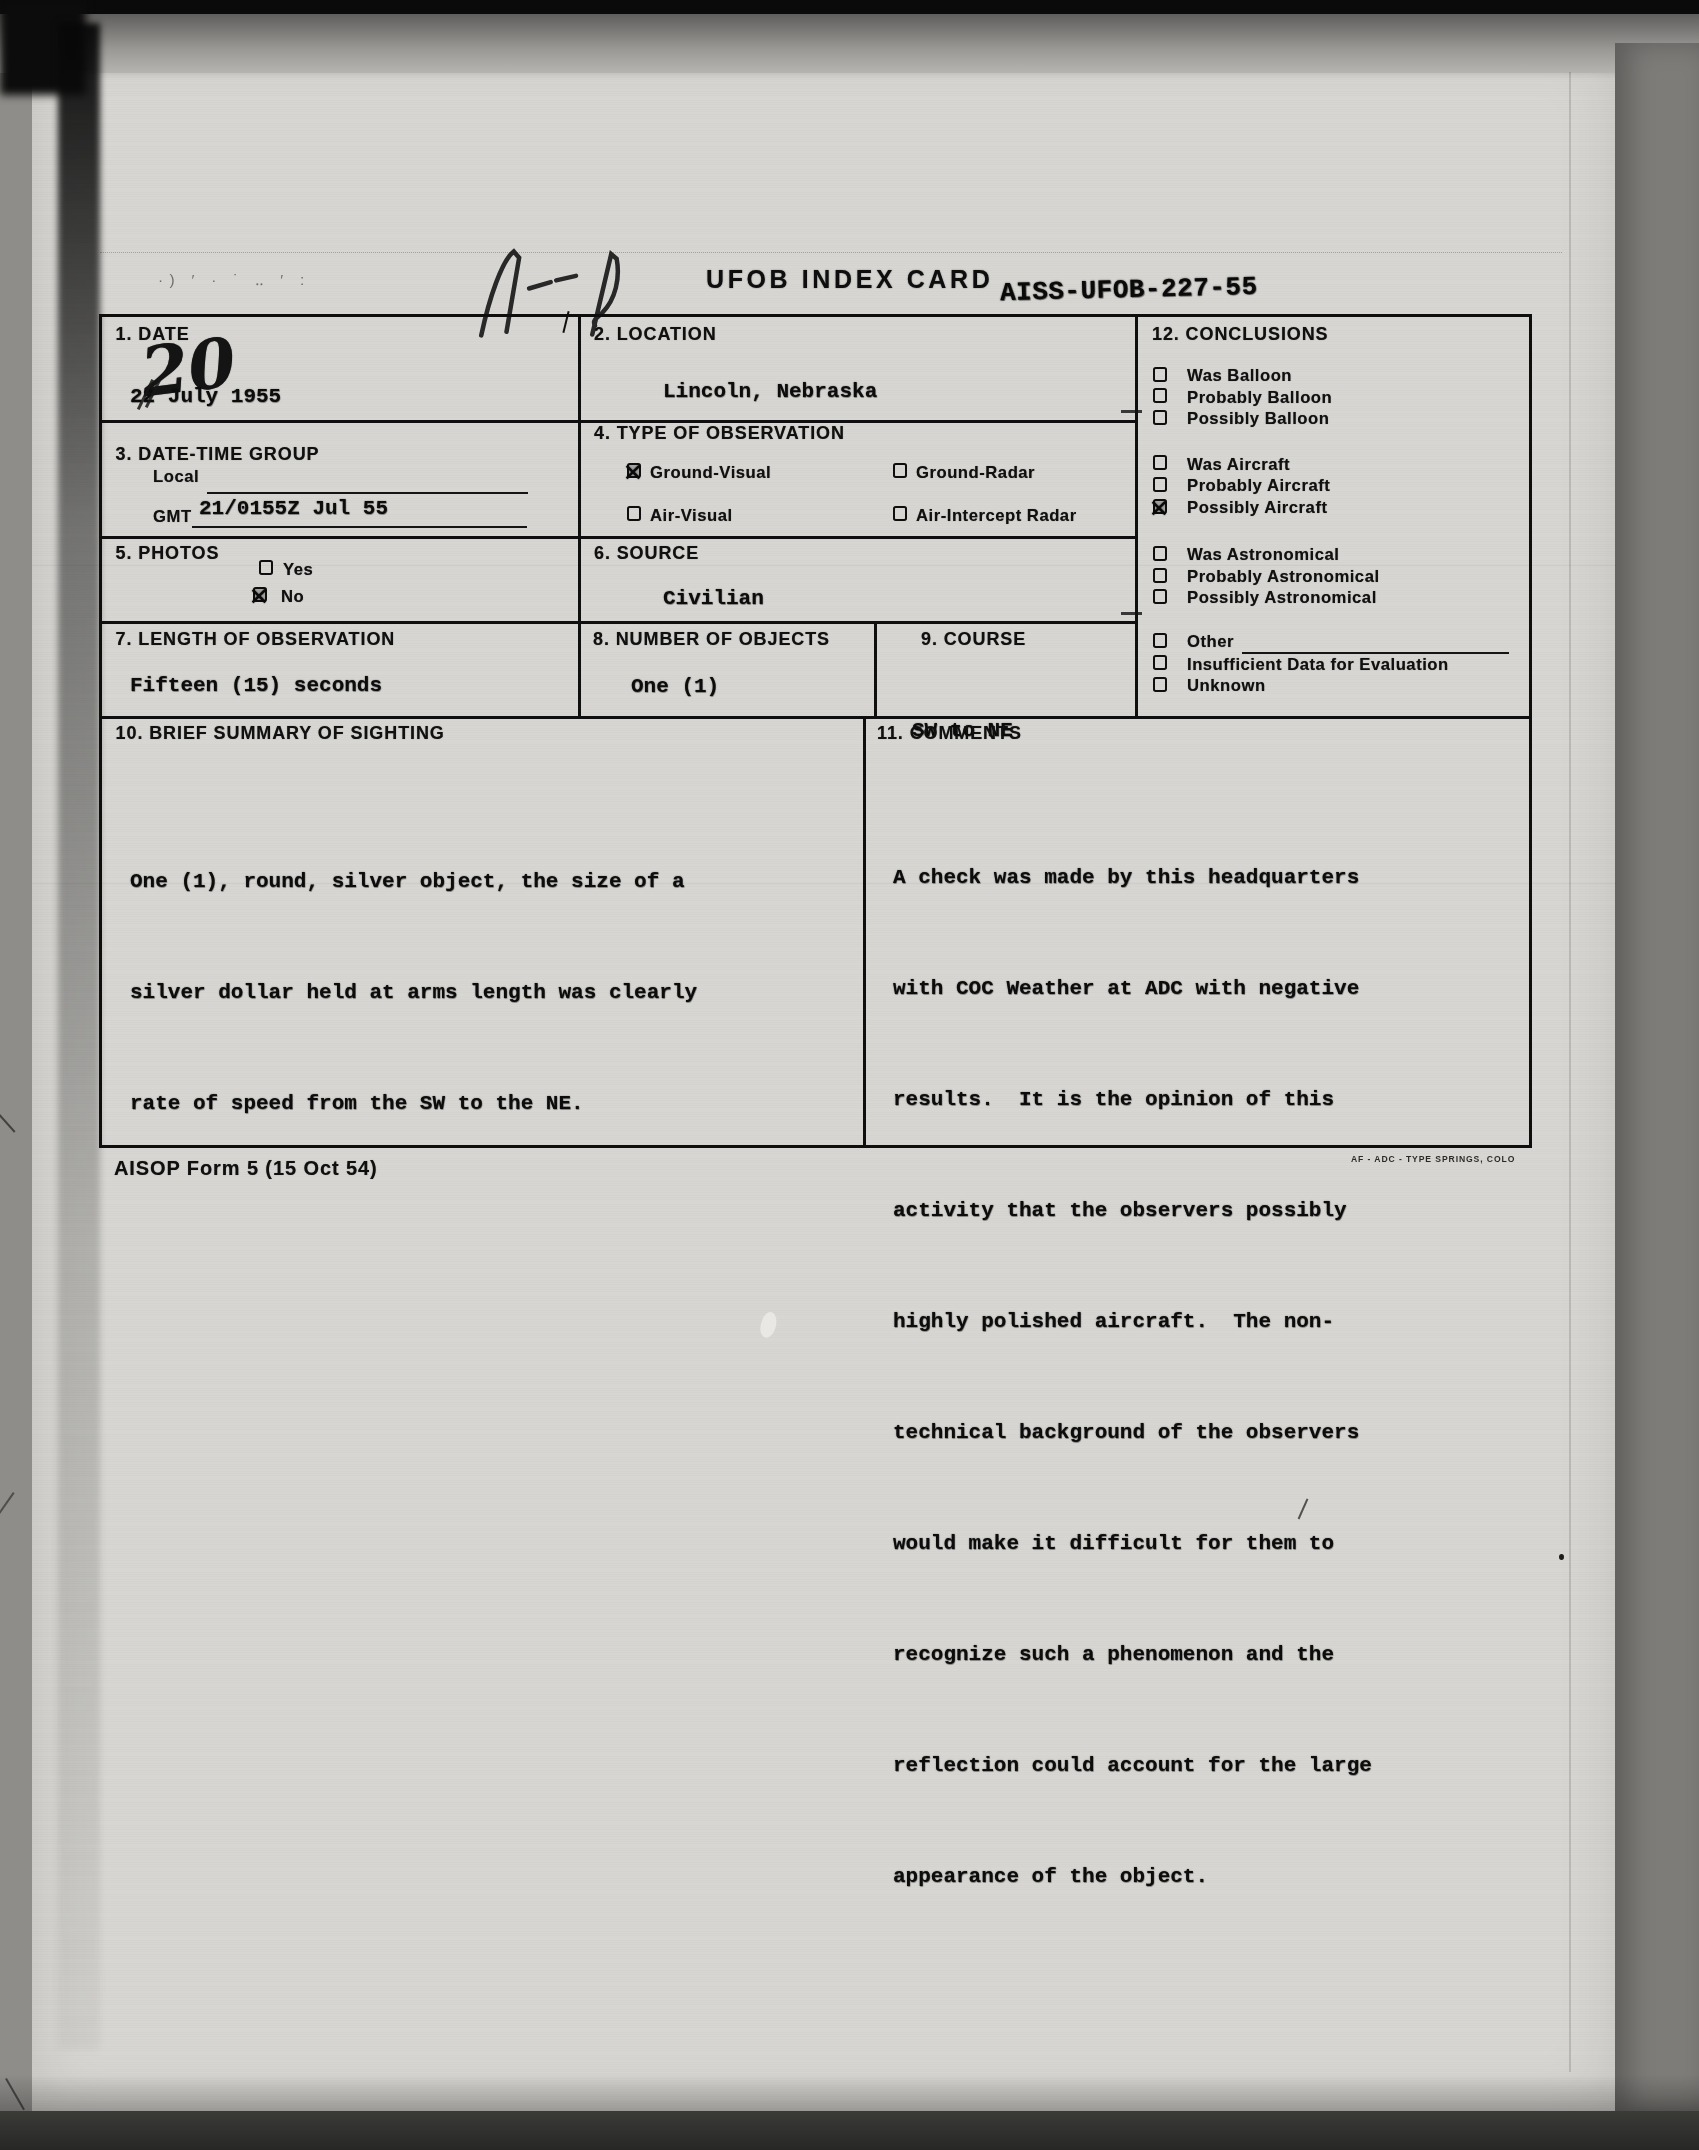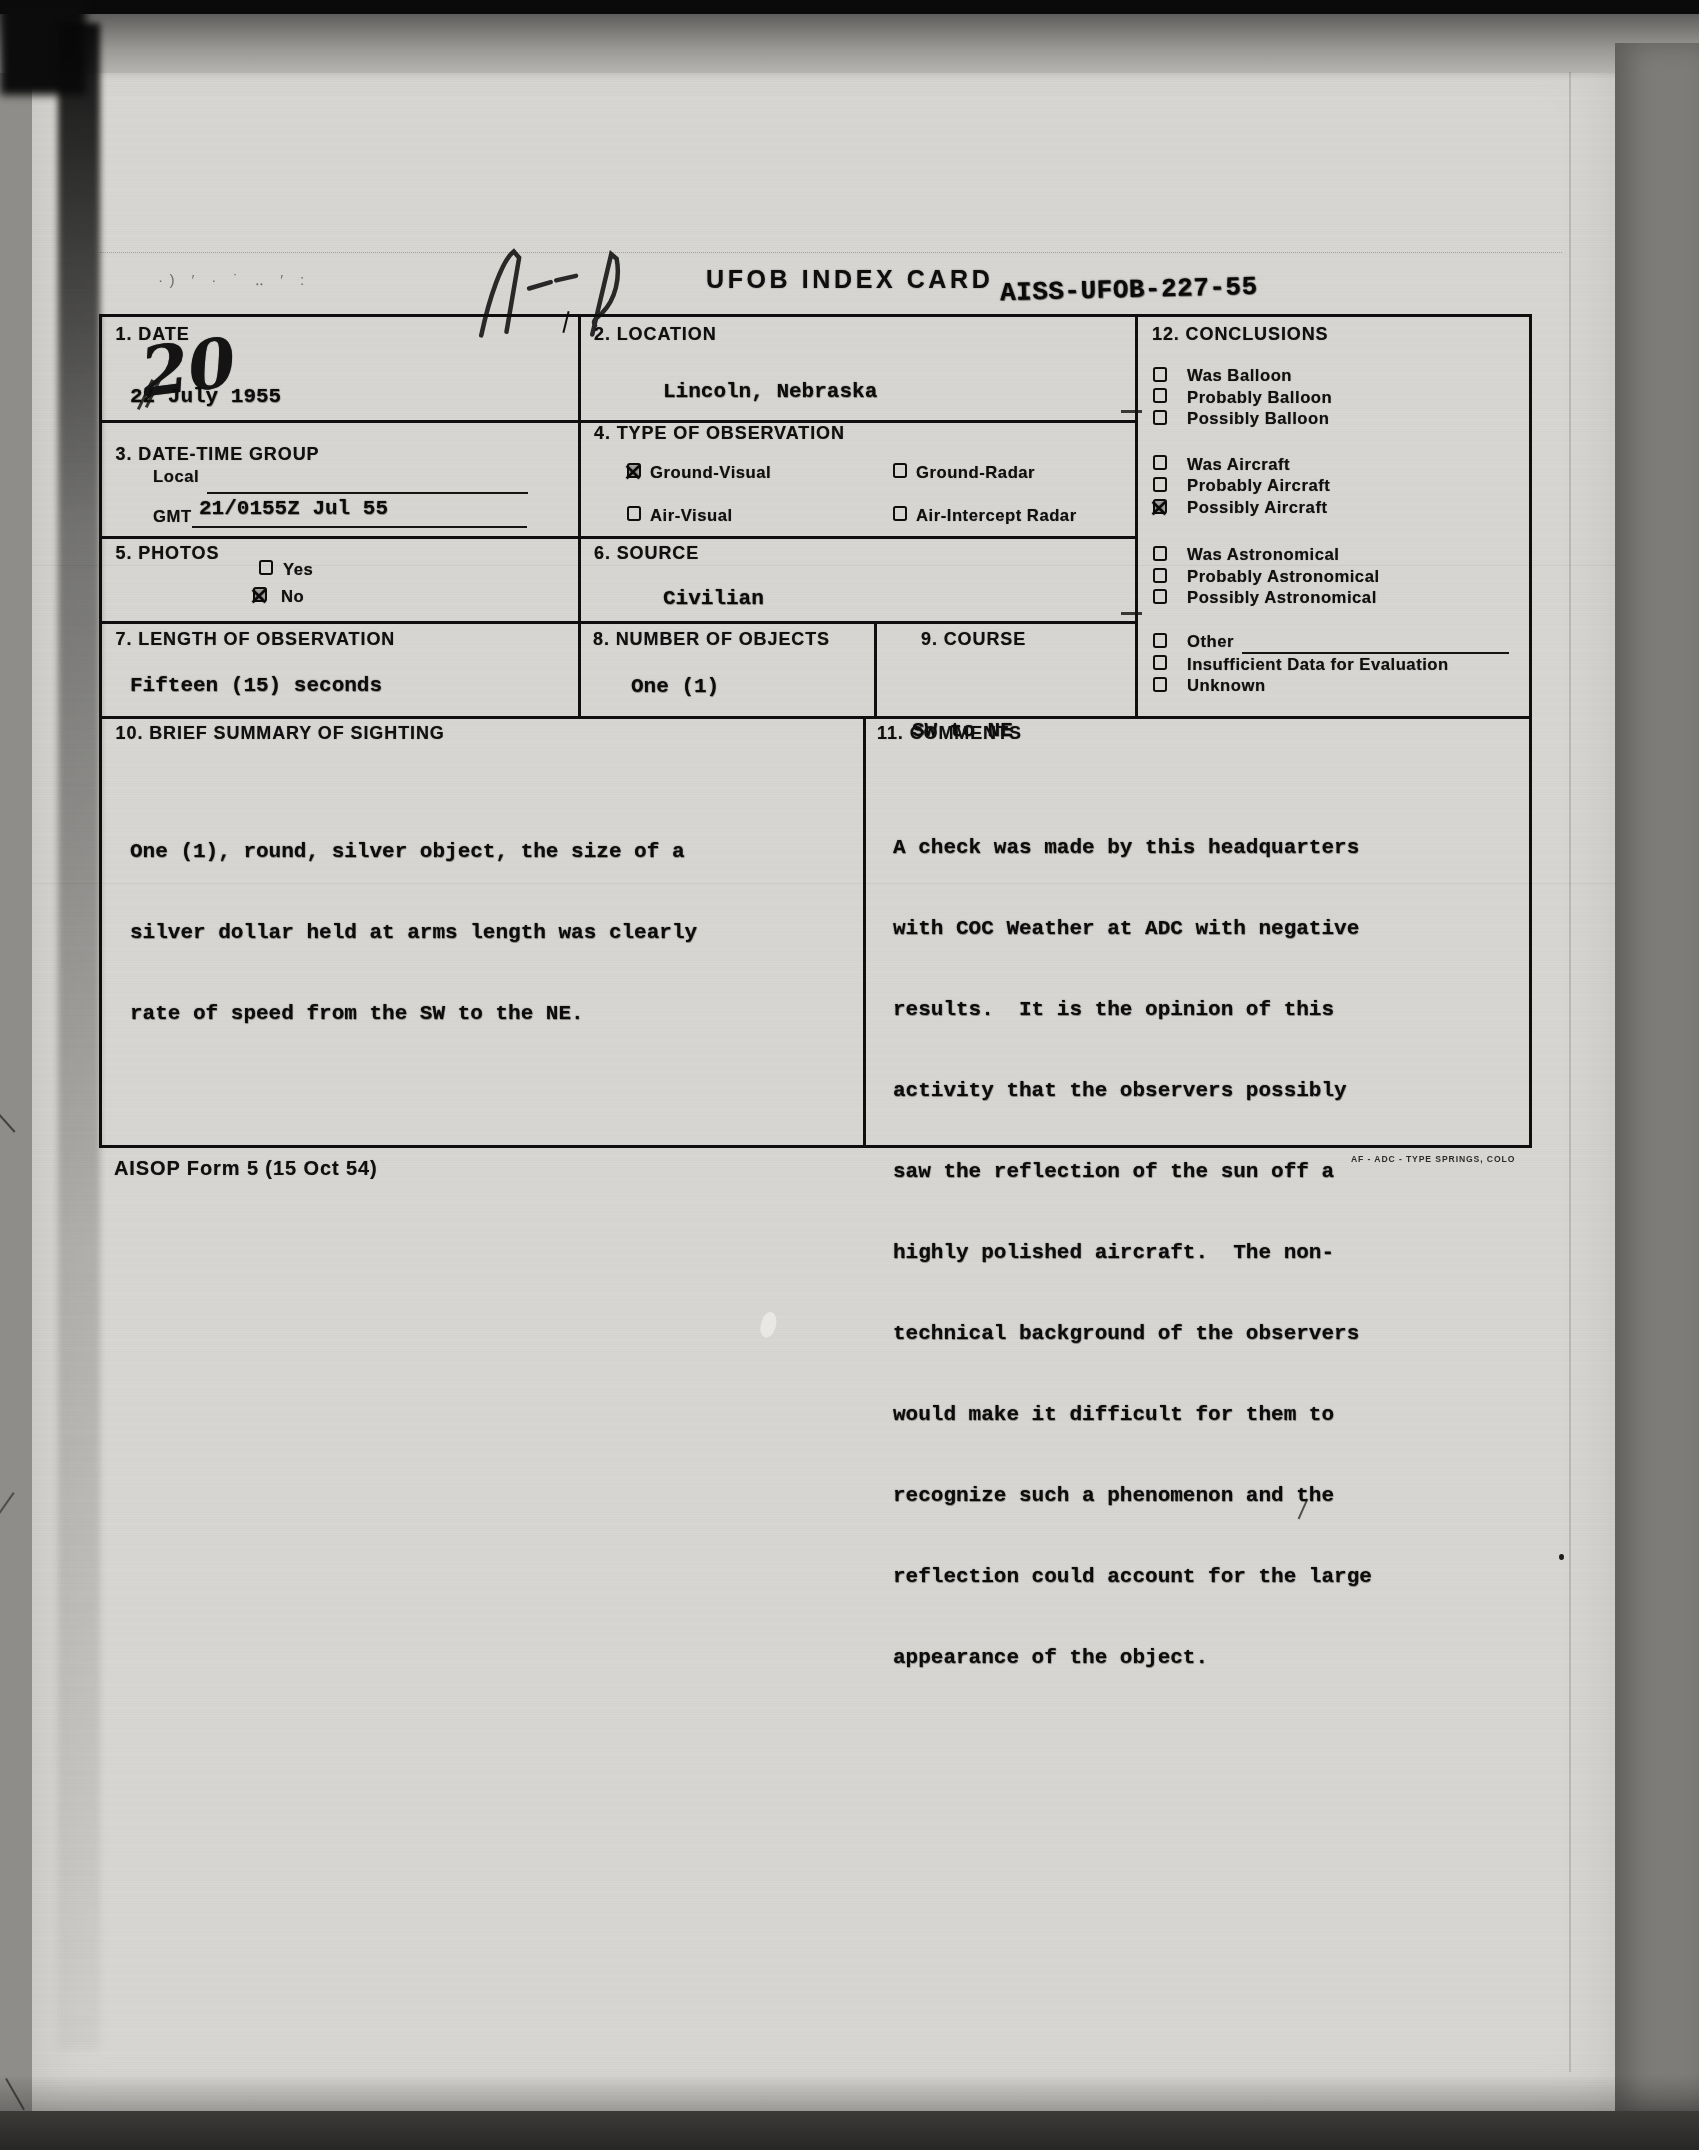--- a/index.html
+++ b/index.html
@@ -47,21 +47,21 @@
   .hand-atta{position:absolute;left:474px;top:243px;}
   
   .card{position:absolute;left:99px;top:314px;width:1433px;height:834px;border:3.2px solid #0e0e0e;
         box-sizing:border-box;}
   .card .ln{position:absolute;background:#0f0f0f;}
   .plabel{position:absolute;font-weight:700;font-size:18px;letter-spacing:0.9px;color:#101010;
           text-shadow:0 0 0.9px rgba(0,0,0,.5);white-space:pre;}
   .plabel.sm{font-size:16.7px;letter-spacing:0.5px;}
   .typed{position:absolute;font-family:"Liberation Mono",monospace;font-weight:700;font-size:21px;
          color:#0c0c0c;text-shadow:0 0 1.4px rgba(10,10,10,.55),0.5px 0.5px 0 rgba(0,0,0,.30);white-space:pre;}
-  .typed-lines div{line-height:35px;}
+  .typed-lines div{line-height:35px;margin-top:30px;}
   .uline{position:absolute;background:#141414;height:2.3px;}
   
   .cbx{position:absolute;width:13.6px;height:15.4px;border:2.7px solid #0e0e0e;border-radius:2.7px;box-sizing:border-box;}
   .cbx .xmark{display:none;position:absolute;left:-6.3px;top:-7.2px;font-family:"DejaVu Sans",sans-serif;
         font-weight:700;font-size:24.4px;color:#0a0a0a;text-shadow:0 0 1.4px rgba(0,0,0,.8);}
   .cbx.checked .xmark{display:block;}
   .cbx.checked{background:rgba(10,10,10,.25);}
   .hand20{position:absolute;left:39px;top:10px;font-family:"DejaVu Serif",serif;font-style:italic;
         font-weight:700;font-size:68px;color:#141414;transform:rotate(-7deg);
         text-shadow:0 0 0.9px rgba(0,0,0,.6);}
@@ -180,21 +180,20 @@
       <div>silver dollar held at arms length was clearly</div>
       <div>rate of speed from the SW to the NE.</div>
     </div>
 
     <div class="plabel" style="left:775px;top:406px;">11. COMMENTS</div>
     <div class="typed typed-lines" style="left:791px;top:467px;">
       <div>A check was made by this headquarters</div>
       <div>with COC Weather at ADC with negative</div>
       <div>results.  It is the opinion of this</div>
       <div>activity that the observers possibly</div>
-      <div>saw the reflection of the sun off a</div>
       <div>highly polished aircraft.  The non-</div>
       <div>technical background of the observers</div>
       <div>would make it difficult for them to</div>
       <div>recognize such a phenomenon and the</div>
       <div>reflection could account for the large</div>
       <div>appearance of the object.</div>
     </div>
 
     <div class="plabel" style="left:1050px;top:7.2px;">12. CONCLUSIONS</div>
 

